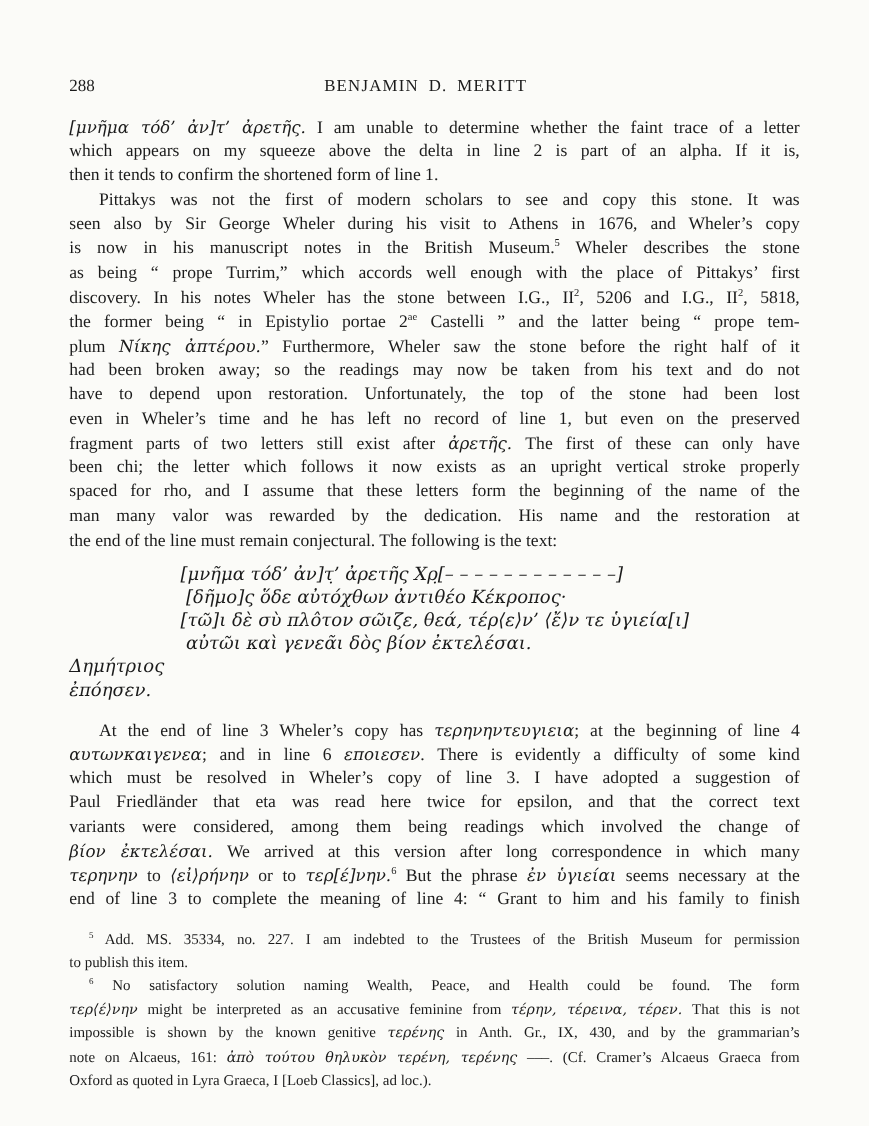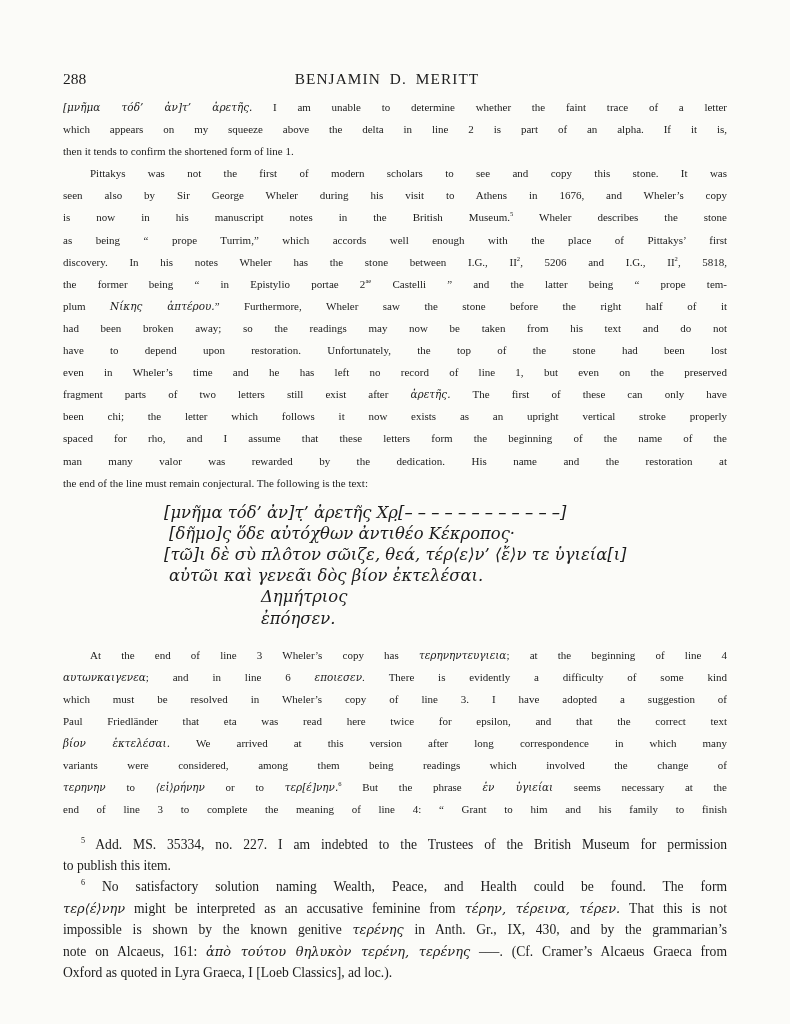--- a/index.html
+++ b/index.html
@@ -4,45 +4,45 @@
 <style>
   html,body{margin:0;padding:0;}
   body{
     width:790px;height:1024px;
     background:#fbfbf8;color:#1b1b1b;
     font-family:"Liberation Serif","DejaVu Serif",serif;
     overflow:hidden;
   }
   .page{padding:70px 63px 0 63px;width:664px;}
   
-  .pagehead{position:relative;height:17px;margin-bottom:9px;}
+  .pagehead{position:relative;height:17px;margin-bottom:18px;}
   .pageno{position:absolute;left:0;top:0;font-size:15.5px;}
   .runhead{position:absolute;left:0;right:16px;top:0;text-align:center;
            font-size:15.3px;letter-spacing:1.1px;word-spacing:4px;}
   
   .tline{
-    font-size:11px;line-height:22.1px;height:22.1px;
+    font-size:16px;line-height:22.1px;height:22.1px;
     text-align:justify;text-align-last:justify;
     white-space:nowrap;
   }
   .tline.endline{text-align-last:left;}
   .tline.first{text-indent:27px;}
   .para{margin:0;}
   
   .gk{font-family:"DejaVu Serif",serif;font-style:italic;font-size:95%;text-align:center;}
   .it{}
   .rn{}
   sup{font-size:60%;vertical-align:super;line-height:0;}
   
   .epigram{margin:8px 0 15px 0;}
   .vline{font-size:16.4px;line-height:21.2px;height:21.2px;white-space:nowrap;}
   .vline .gk{font-size:100%;}
   .ind0{margin-left:101px;}
   .ind1{margin-left:106px;}
-  .ind2{margin-left:198px;}
+  .ind2{}
   
   .footnotes{margin-top:13px;}
   .fn .tline{font-size:13.6px;line-height:21.4px;height:21.4px;}
   .fn .tline.first{text-indent:18px;}
 </style>
 </head>
 <body>
 
 <div class="page">
 
@@ -82,22 +82,22 @@
       <div class="vline ind1"><span class="gk">αὐτῶι καὶ γενεᾶι δὸς βίον ἐκτελέσαι.</span></div>
       <div class="vline ind2"><span class="gk">Δημήτριος</span></div>
       <div class="vline ind2"><span class="gk">ἐπόησεν.</span></div>
     </div>
 
   <div class="para">
       <div class="tline first"><span class="rn">At the end of line 3 Wheler’s copy has </span><span class="gk">τερηνηντευγιεια</span><span class="rn">; at the beginning of line 4</span></div>
       <div class="tline"><span class="gk">αυτωνκαιγενεα</span><span class="rn">; and in line 6 </span><span class="gk">εποιεσεν</span><span class="rn">. There is evidently a difficulty of some kind</span></div>
       <div class="tline"><span class="rn">which must be resolved in Wheler’s copy of line 3. I have adopted a suggestion of</span></div>
       <div class="tline"><span class="rn">Paul Friedländer that eta was read here twice for epsilon, and that the correct text</span></div>
+      <div class="tline"><span class="rn">variants were considered, among them being readings which involved the change of</span></div>
       <div class="tline"><span class="gk">βίον ἐκτελέσαι.</span><span class="rn"> We arrived at this version after long correspondence in which many</span></div>
-      <div class="tline"><span class="rn">variants were considered, among them being readings which involved the change of</span></div>
       <div class="tline"><span class="gk">τερηνην</span><span class="rn"> to </span><span class="gk">⟨εἰ⟩ρήνην</span><span class="rn"> or to </span><span class="gk">τερ[έ]νην.</span><sup>6</sup><span class="rn"> But the phrase </span><span class="gk">ἐν ὑγιείαι</span><span class="rn"> seems necessary at the</span></div>
       <div class="tline"><span class="rn">end of line 3 to complete the meaning of line 4: “ Grant to him and his family to finish</span></div>
     </div>
 
   <div class="footnotes">
     <div class="fn">
         <div class="tline first"><sup>5</sup><span class="rn"> Add. MS. 35334, no. 227. I am indebted to the Trustees of the British Museum for permission</span></div>
         <div class="tline endline"><span class="rn">to publish this item.</span></div>
       </div>
     <div class="fn">

